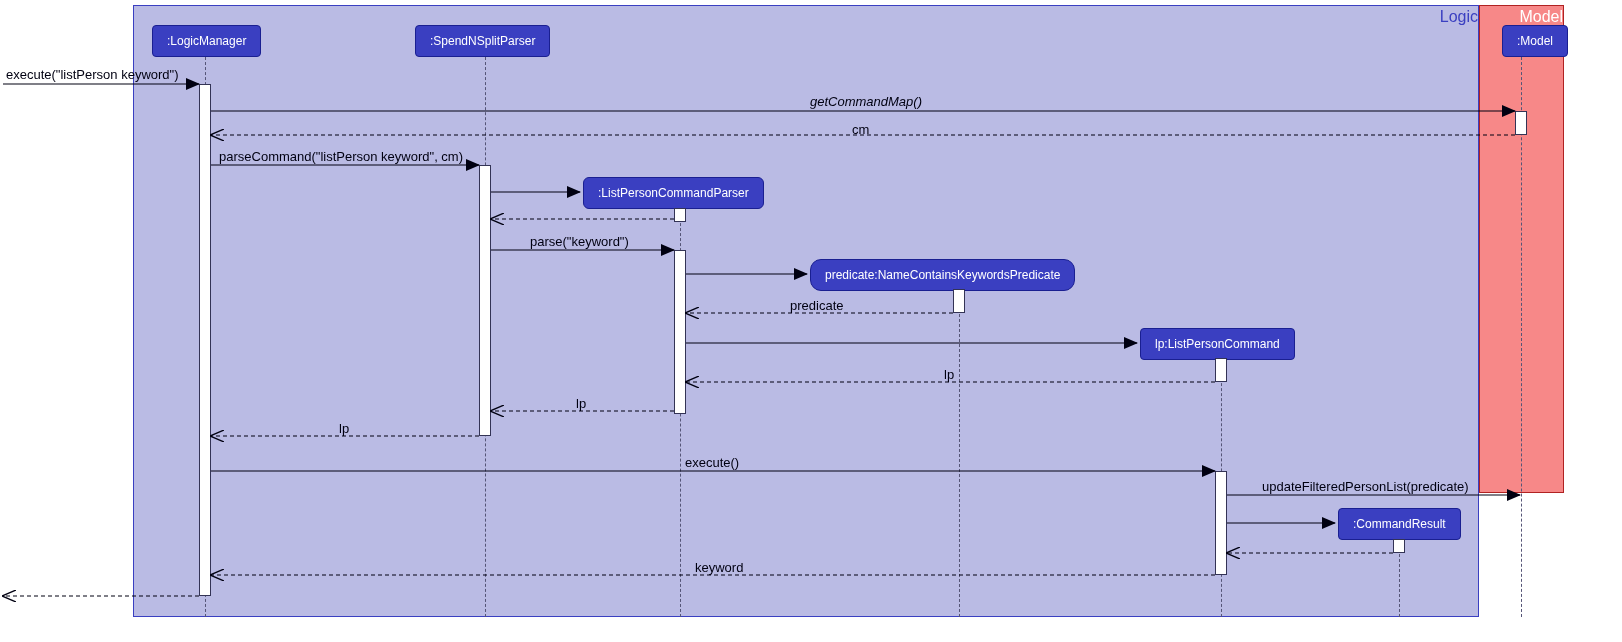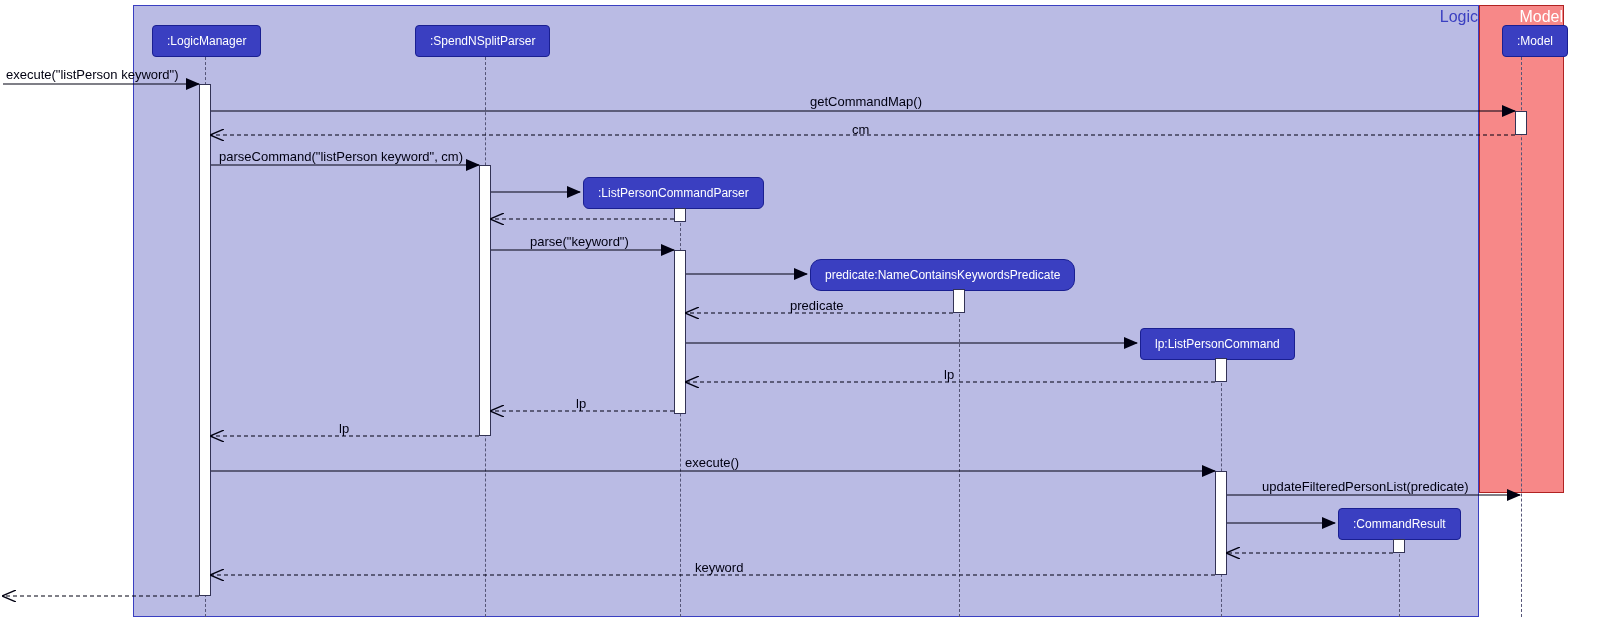--- a/index.html
+++ b/index.html
@@ -154,21 +154,21 @@
   <line x1="1227" y1="523" x2="1335" y2="523" stroke="#000011" stroke-width="1.2" marker-end="url(#solidHead)"></line>
 
   <line x1="1393" y1="553" x2="1227" y2="553" stroke="#000011" stroke-width="1.2" stroke-dasharray="4 3" marker-end="url(#openHead)"></line>
 
   <line x1="1215" y1="575" x2="211" y2="575" stroke="#000011" stroke-width="1.2" stroke-dasharray="4 3" marker-end="url(#openHead)"></line>
 
   <line x1="199" y1="596" x2="3" y2="596" stroke="#000011" stroke-width="1.2" stroke-dasharray="4 3" marker-end="url(#openHead)"></line>
 </svg>
 
 <div class="msg-label" style="left:6px; top:67px;">execute("listPerson keyword")</div>
-<div class="msg-label" style="left:810px; top:94px;">getCommandMap()</div>
+<div class="msg-label" style="left:810px; top:94px;font-style:italic;">getCommandMap()</div>
 <div class="msg-label" style="left:852px; top:122px;">cm</div>
 <div class="msg-label" style="left:219px; top:149px;">parseCommand("listPerson keyword", cm)</div>
 <div class="msg-label" style="left:530px; top:234px;">parse("keyword")</div>
 <div class="msg-label" style="left:790px; top:298px;">predicate</div>
 <div class="msg-label" style="left:944px; top:367px;">lp</div>
 <div class="msg-label" style="left:576px; top:396px;">lp</div>
 <div class="msg-label" style="left:339px; top:421px;">lp</div>
 <div class="msg-label" style="left:685px; top:455px;">execute()</div>
 <div class="msg-label" style="left:1262px; top:479px;">updateFilteredPersonList(predicate)</div>
 <div class="msg-label" style="left:695px; top:560px;">keyword</div>

